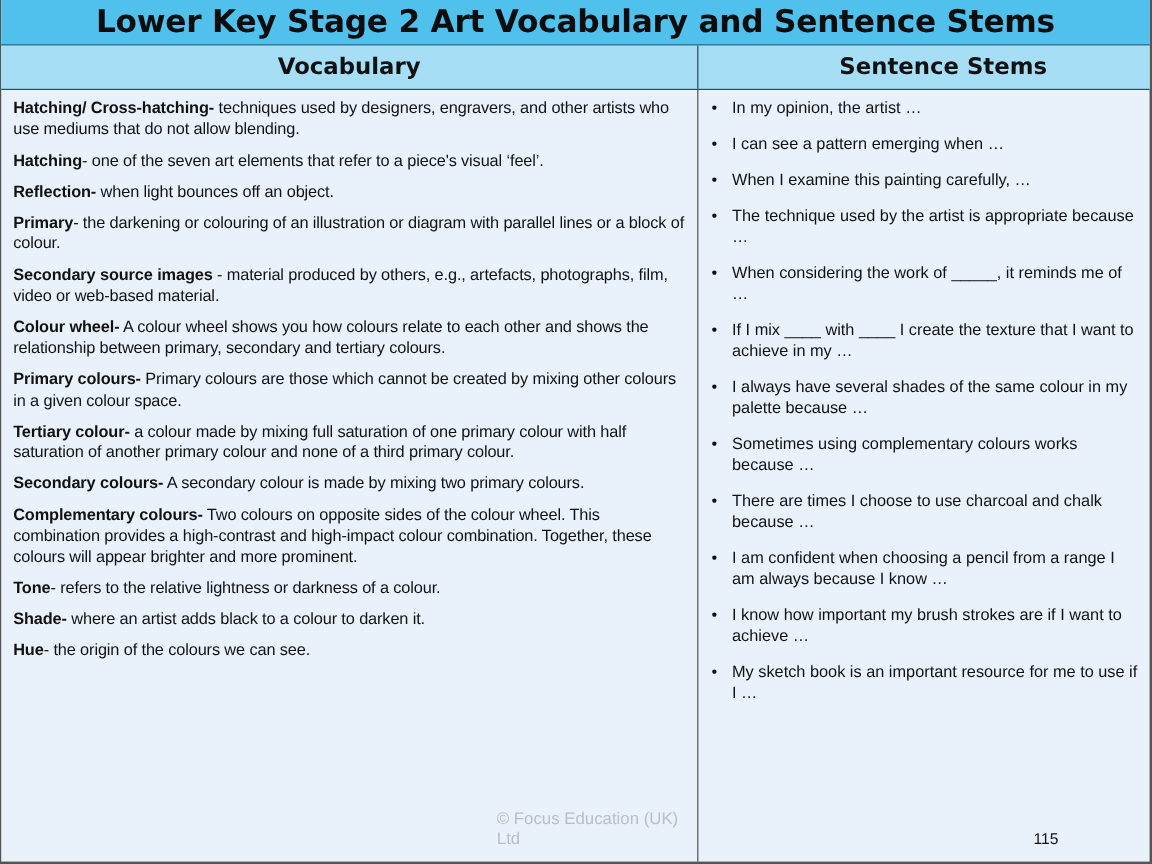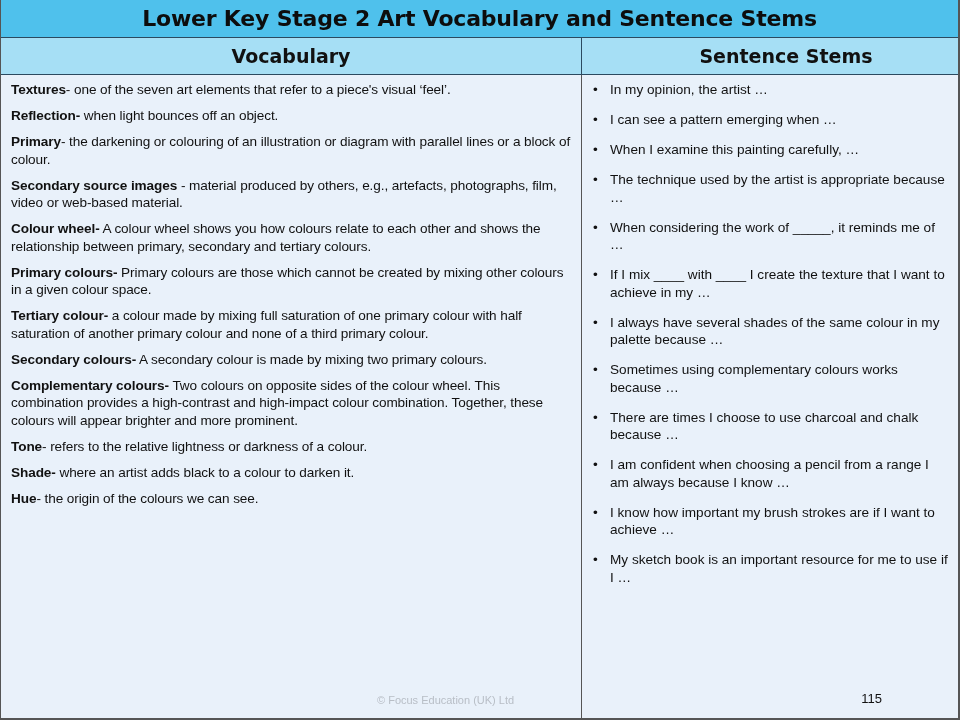--- a/index.html
+++ b/index.html
@@ -5,21 +5,21 @@
     * { margin: 0; padding: 0; box-sizing: border-box; }
     html, body { width: 960px; height: 720px; overflow: hidden; background: #e9f1fa; }
     body { font-family: "Liberation Sans", "DejaVu Sans", sans-serif; color: #111; }
     .page {
       position: relative; width: 960px; height: 720px;
       border-left: 1px solid #555; border-right: 2px solid #555; border-bottom: 2px solid #555;
     }
     .title-bar {
       height: 38px; background: #4fc1ec; border-bottom: 1px solid #2b4a60;
       display: flex; align-items: center; justify-content: center;
-      font-family: "DejaVu Sans", sans-serif; font-weight: bold; font-size: 22px; color: #0d0d0d;
+      font-family: "DejaVu Sans", sans-serif; font-weight: bold; font-size: 26px; color: #0d0d0d;
       letter-spacing: -0.2px;
     }
     .col-headers {
       height: 37px; display: flex; background: #a6dff5; border-bottom: 1px solid #2b4a60; gap: 32px;
     }
     .col-header {
       display: flex; align-items: center; justify-content: center;
       font-family: "DejaVu Sans", sans-serif; font-weight: bold; font-size: 19px; color: #111;
     }
     .col-header.left { width: 581px; border-right: 1px solid #2b4a60; }
@@ -29,40 +29,41 @@
     .stems { flex: 1; padding: 6px 10px 0 10px; position: relative; }
     .term {
       font-size: 13.6px; line-height: 17.5px; margin-bottom: 8.5px; letter-spacing: -0.1px;
     }
     .term b { font-weight: bold; }
     .stem {
       display: flex; font-size: 13.6px; line-height: 17.5px; margin-bottom: 12.5px;
     }
     .bullet { width: 18px; flex: none; text-align: left; padding-left: 1px; }
     .footer-copy {
-      position: absolute; left: 376px; bottom: 12px; font-size: 11px; color: #b8bec6;
+      position: absolute; left: 413px; bottom: 12px; font-size: 14px; color: #b8bec6;
     }
     .page-num {
       position: absolute; right: 76px; bottom: 12px; font-size: 13px; color: #111;
     }
   </style>
 </head>
 <body>
 
 <div class="page">
   <div class="title-bar">Lower Key Stage 2 Art Vocabulary and Sentence Stems</div>
 
   <div class="col-headers">
     <div class="col-header left">Vocabulary</div>
     <div class="col-header right">Sentence Stems</div>
   </div>
 
   <div class="body">
     <div class="vocab">
-      <p class="term"><b>Textures</b><span>- one of the seven art elements that refer to a piece's visual ‘feel’.</span></p>
+      <p class="term"><b>Hatching/ Cross-hatching-</b><span> techniques used by designers, engravers, and other artists who use mediums that do not allow blending.</span></p>
+      <p class="term"><b>Hatching</b><span>- one of the seven art elements that refer to a piece's visual ‘feel’.</span></p>
       <p class="term"><b>Reflection-</b><span> when light bounces off an object.</span></p>
       <p class="term"><b>Primary</b><span>- the darkening or colouring of an illustration or diagram with parallel lines or a block of colour.</span></p>
       <p class="term"><b>Secondary source images</b><span> - material produced by others, e.g., artefacts, photographs, film, video or web-based material.</span></p>
       <p class="term"><b>Colour wheel-</b><span> A colour wheel shows you how colours relate to each other and shows the relationship between primary, secondary and tertiary colours.</span></p>
       <p class="term"><b>Primary colours-</b><span> Primary colours are those which cannot be created by mixing other colours in a given colour space.</span></p>
       <p class="term"><b>Tertiary colour-</b><span> a colour made by mixing full saturation of one primary colour with half saturation of another primary colour and none of a third primary colour.</span></p>
       <p class="term"><b>Secondary colours-</b><span> A secondary colour is made by mixing two primary colours.</span></p>
       <p class="term"><b>Complementary colours-</b><span> Two colours on opposite sides of the colour wheel. This combination provides a high-contrast and high-impact colour combination. Together, these colours will appear brighter and more prominent.</span></p>
       <p class="term"><b>Tone</b><span>- refers to the relative lightness or darkness of a colour.</span></p>
       <p class="term"><b>Shade-</b><span> where an artist adds black to a colour to darken it.</span></p>

